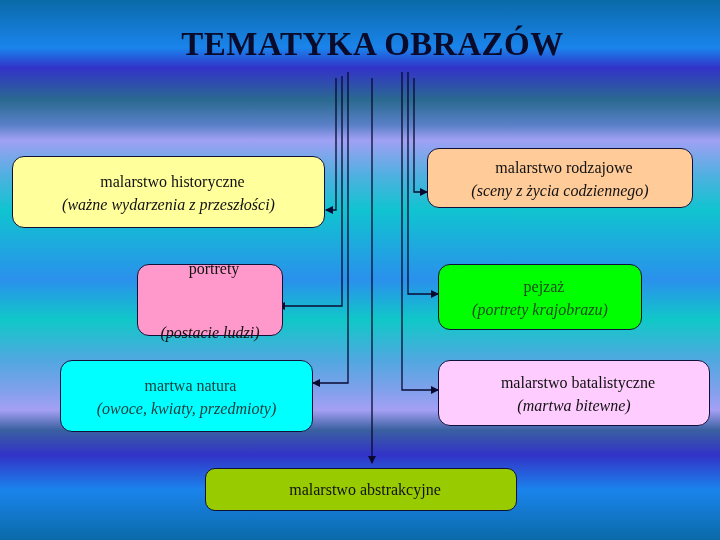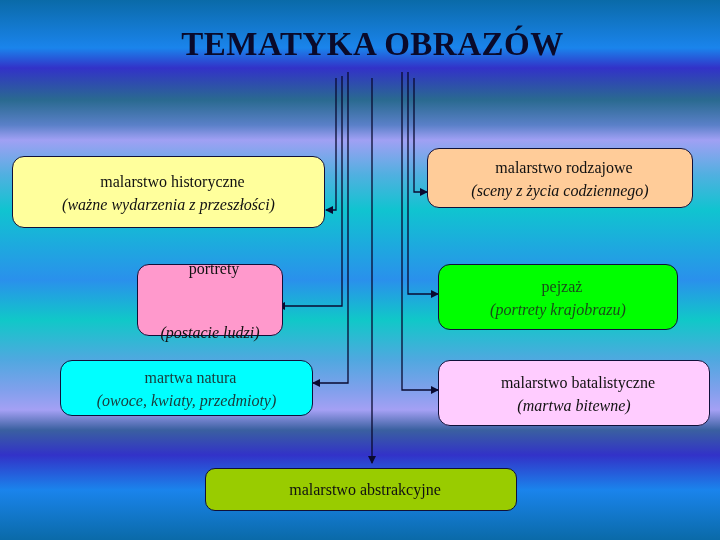--- a/index.html
+++ b/index.html
@@ -58,26 +58,26 @@
 <div class="box" style="left:427px; top:148px; width:266px; height:60px; background:#ffcc99;">
   <div class="main">malarstwo rodzajowe</div>
   <div class="sub">(sceny z życia codziennego)</div>
 </div>
 
 <div class="box" style="left:137px; top:264px; width:146px; height:72px; background:#ff99cc;gap:41px;">
   <div class="main">portrety</div>
   <div class="sub">(postacie ludzi)</div>
 </div>
 
-<div class="box" style="left:438px; top:264px; width:240px; height:66px; background:#00ff00; color:#1a4a1a;">
+<div class="box" style="left:438px; top:264px; width:204px; height:66px; background:#00ff00; color:#1a4a1a;">
   <div class="main">pejzaż</div>
   <div class="sub">(portrety krajobrazu)</div>
 </div>
 
-<div class="box" style="left:60px; top:360px; width:253px; height:56px; background:#00ffff; color:#1a3a3a;">
+<div class="box" style="left:60px; top:360px; width:253px; height:72px; background:#00ffff; color:#1a3a3a;">
   <div class="main">martwa natura</div>
   <div class="sub">(owoce, kwiaty, przedmioty)</div>
 </div>
 
 <div class="box" style="left:438px; top:360px; width:272px; height:66px; background:#ffccff;">
   <div class="main">malarstwo batalistyczne</div>
   <div class="sub">(martwa bitewne)</div>
 </div>
 
 <div class="box" style="left:205px; top:468px; width:312px; height:43px; background:#99cc00;border-radius:10px;">

